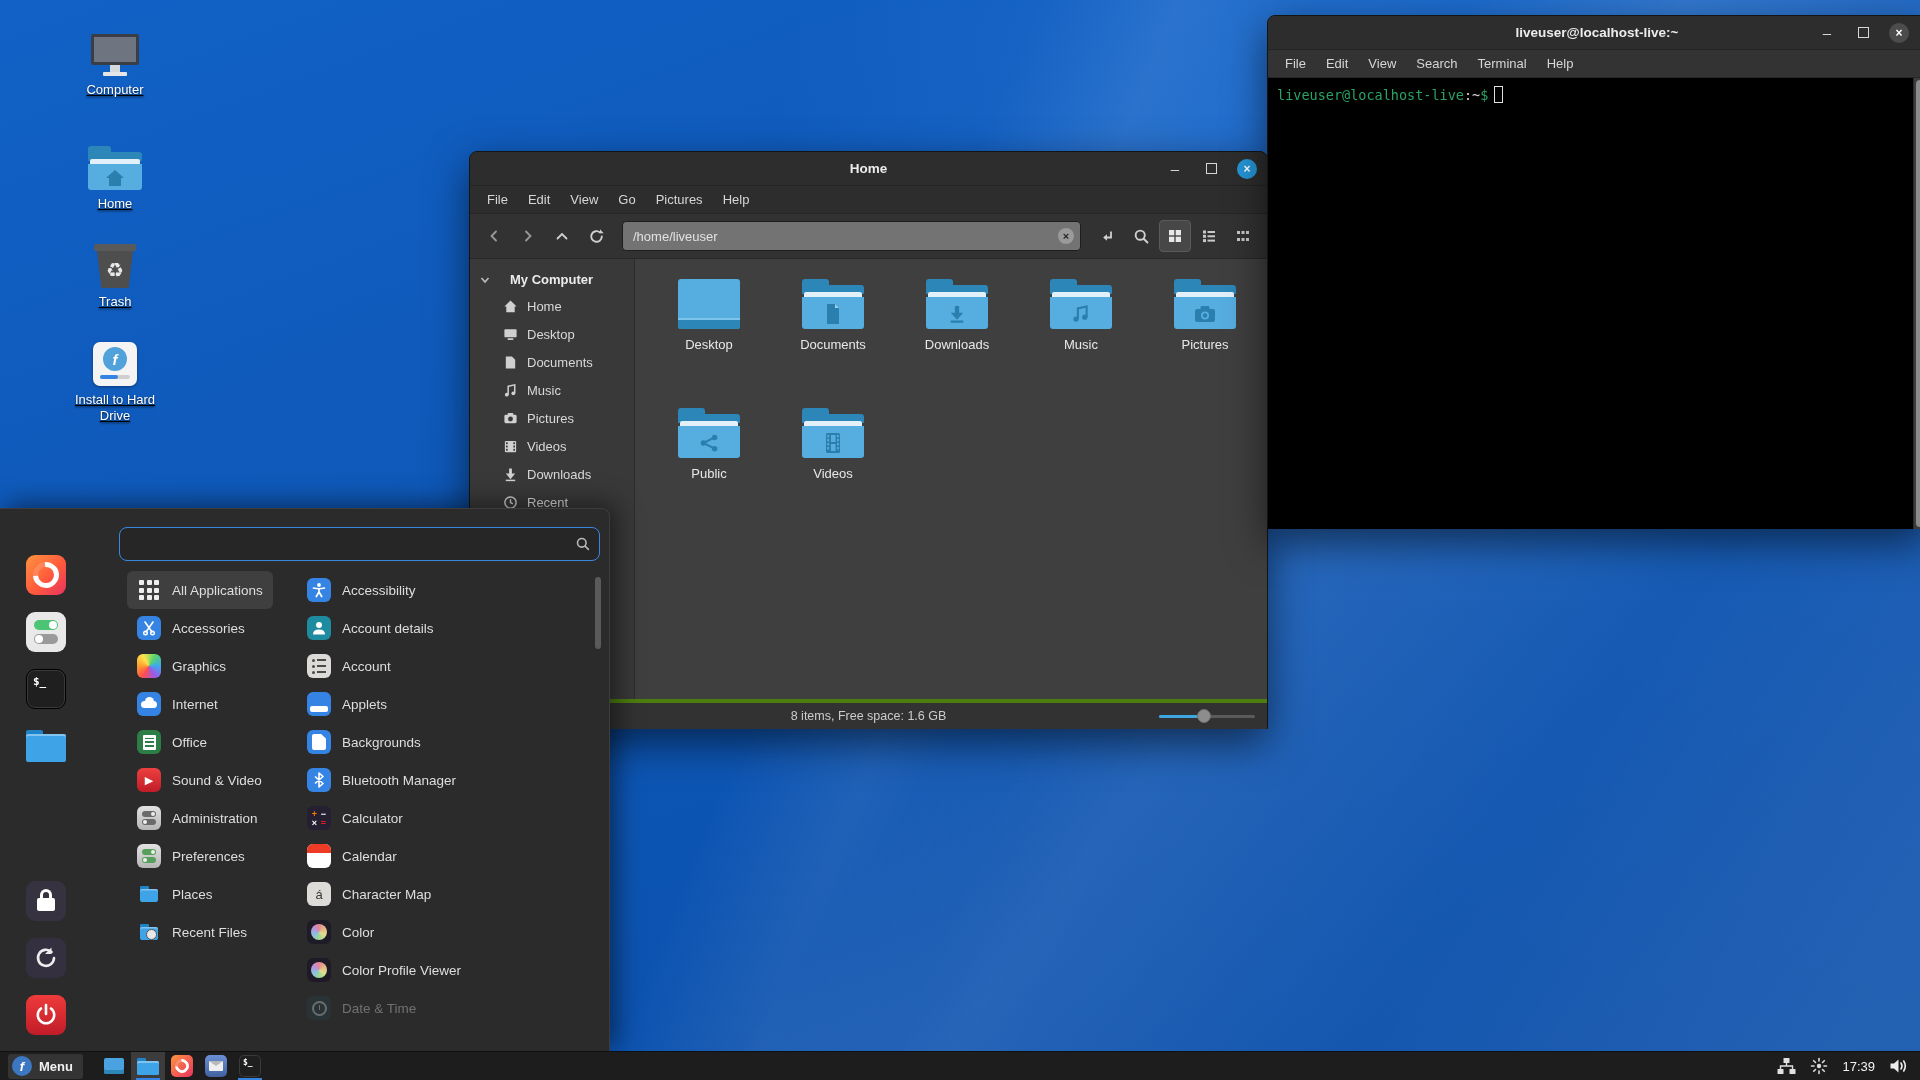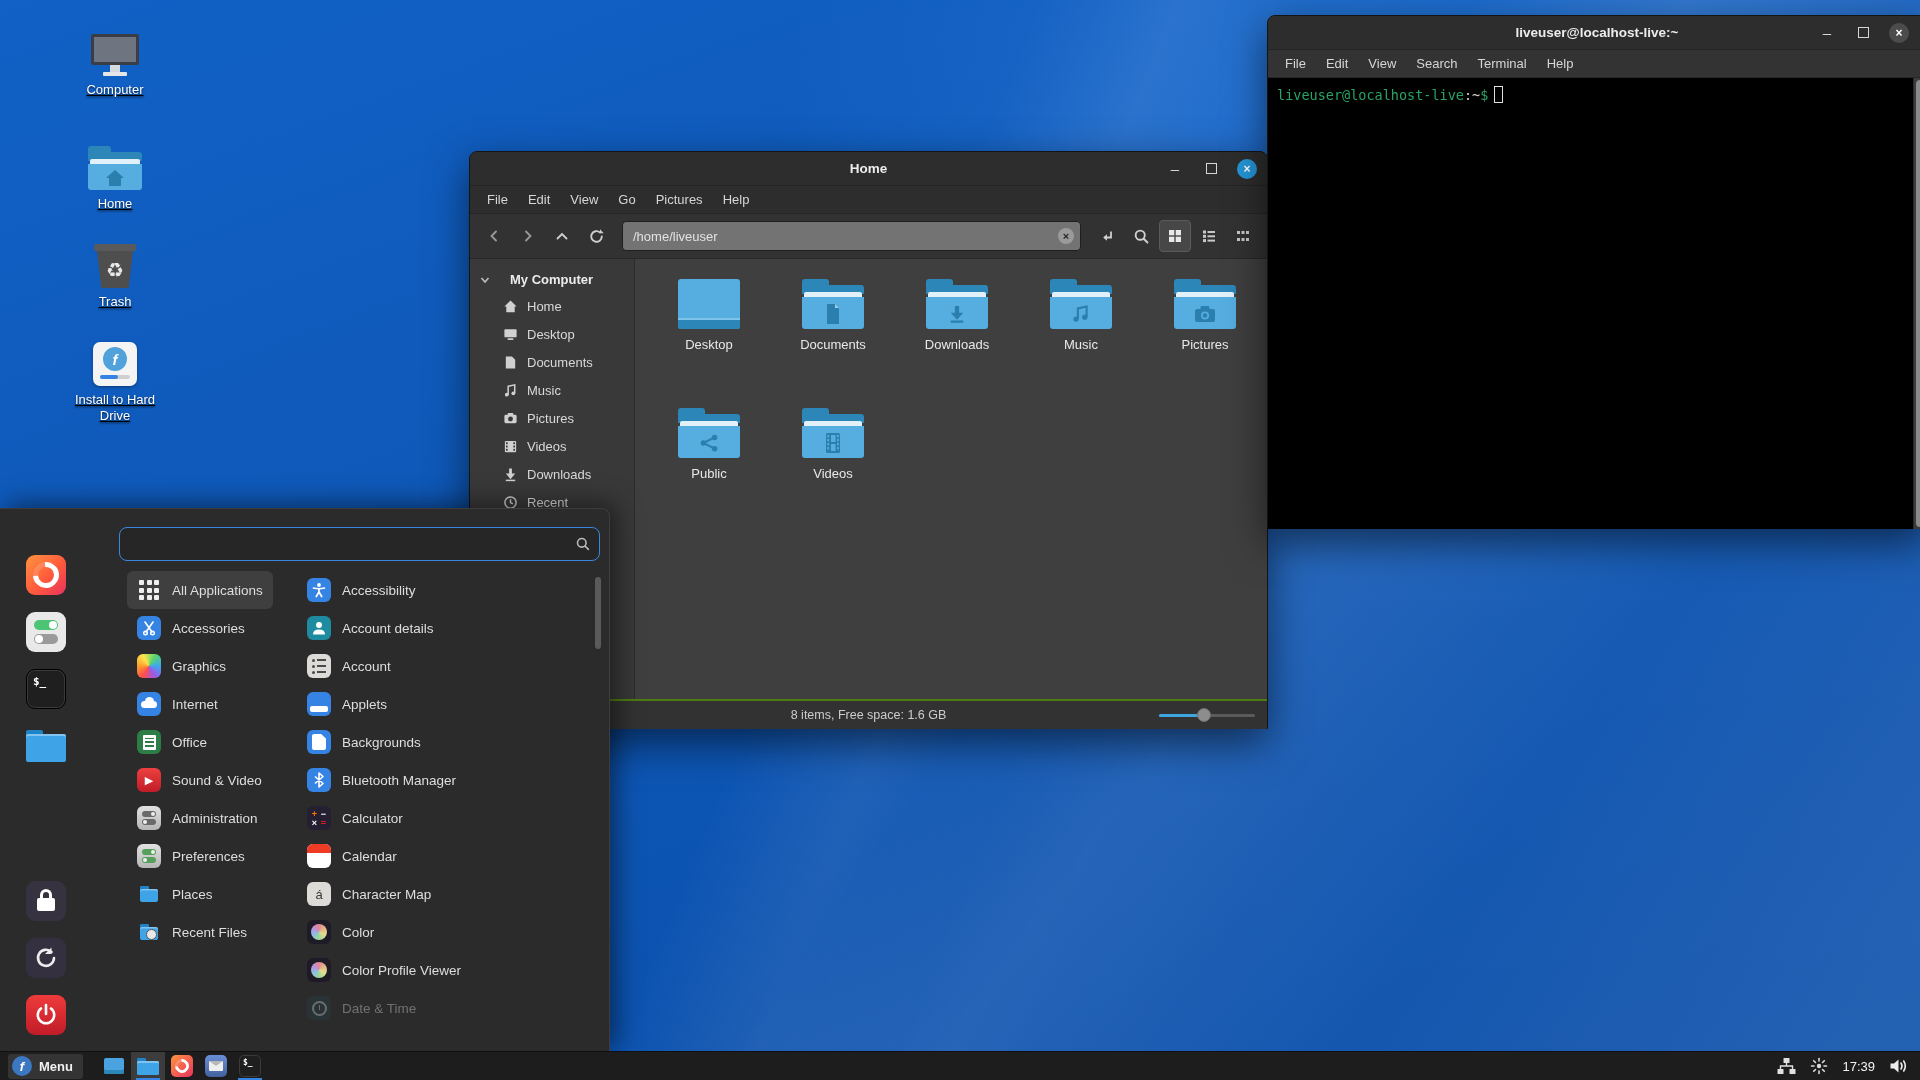--- a/index.html
+++ b/index.html
@@ -66,21 +66,21 @@
   .fm-body { display:flex; height:440px; }
   .fm-sidebar { width:174px; background:#393939; border-right:1px solid #2c2c2c; padding-top:8px; overflow:hidden; }
   .sb-header { display:flex; align-items:center; gap:20px; padding:5px 10px; color:#ececec; font-size:13px; font-weight:bold; cursor:pointer; }
   .sb-item { display:flex; align-items:center; gap:9px; height:28px; padding-left:33px; color:#d8d8d8; font-size:13px; cursor:pointer; }
   .sb-item svg { flex:0 0 auto; }
   .fm-main { flex:1; background:#3f3f3f; padding:14px 0 0 12px; }
   .file-grid { display:grid; grid-template-columns:repeat(5,124px); grid-auto-rows:129px; }
   .file-item { width:124px; text-align:center; cursor:pointer; padding-top:6px; }
   .file-item .folder-big { margin:0 auto; }
   .file-item .flabel { margin-top:8px; font-size:13px; color:#e8e8e8; }
-  .fm-status { height:30px; border-top:2px solid #4d7c0f; background:#323232; position:relative; display:flex; align-items:center; justify-content:center; }
+  .fm-status { height:30px; border-top:4px solid #4d7c0f; background:#323232; position:relative; display:flex; align-items:center; justify-content:center; }
   .fm-status .stext { font-size:12.5px; color:#cccccc; }
   .zoom-slider { position:absolute; right:12px; top:50%; transform:translateY(-50%); width:96px; height:16px; cursor:pointer; }
   .zoom-slider .trk { position:absolute; left:0; right:0; top:7px; height:3px; background:#5a5a5a; border-radius:2px; }
   .zoom-slider .fil { position:absolute; left:0; top:7px; width:44px; height:3px; background:#3fa7e0; border-radius:2px; }
   .zoom-slider .hnd { position:absolute; left:38px; top:1px; width:14px; height:14px; border-radius:50%; background:#8d8d8d; border:1px solid #6f6f6f; }
 
   
   .term { left:1267px; top:15px; width:660px; height:514px; border-radius:8px 0 0 0; }
   .term .titlebar { border-radius:7px 0 0 0; }
   .term-content { position:relative; height:451px; background:#000; font-family:"DejaVu Sans Mono","Liberation Mono",monospace; font-size:13.5px; padding:8px 20px 0 9px; }

